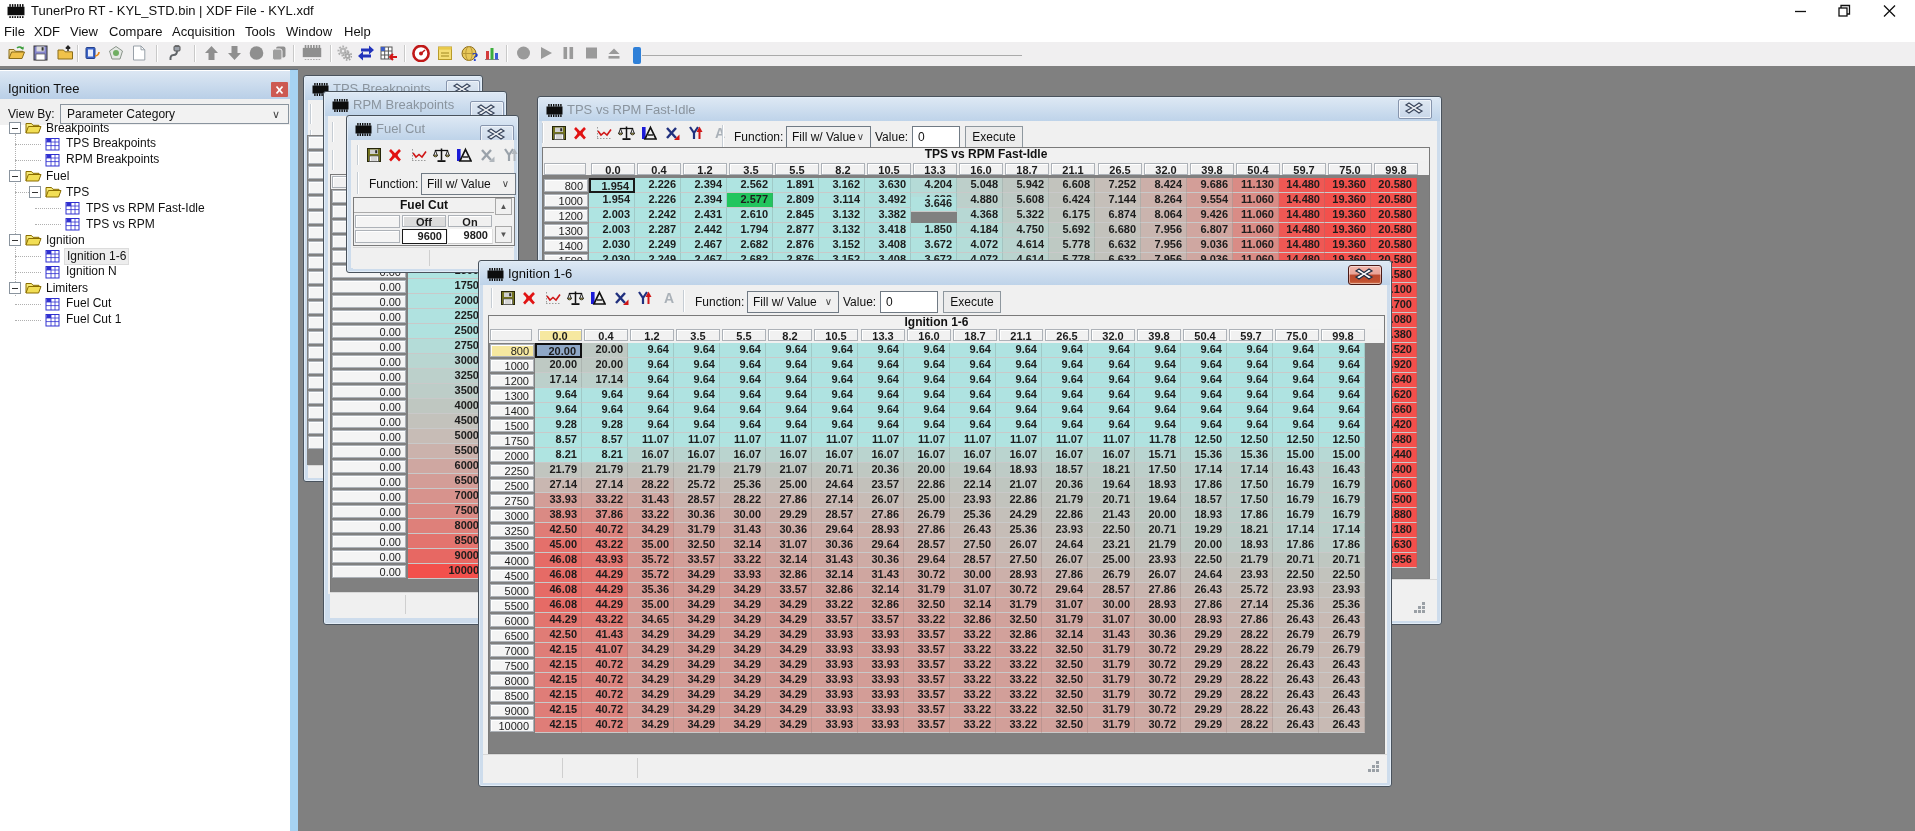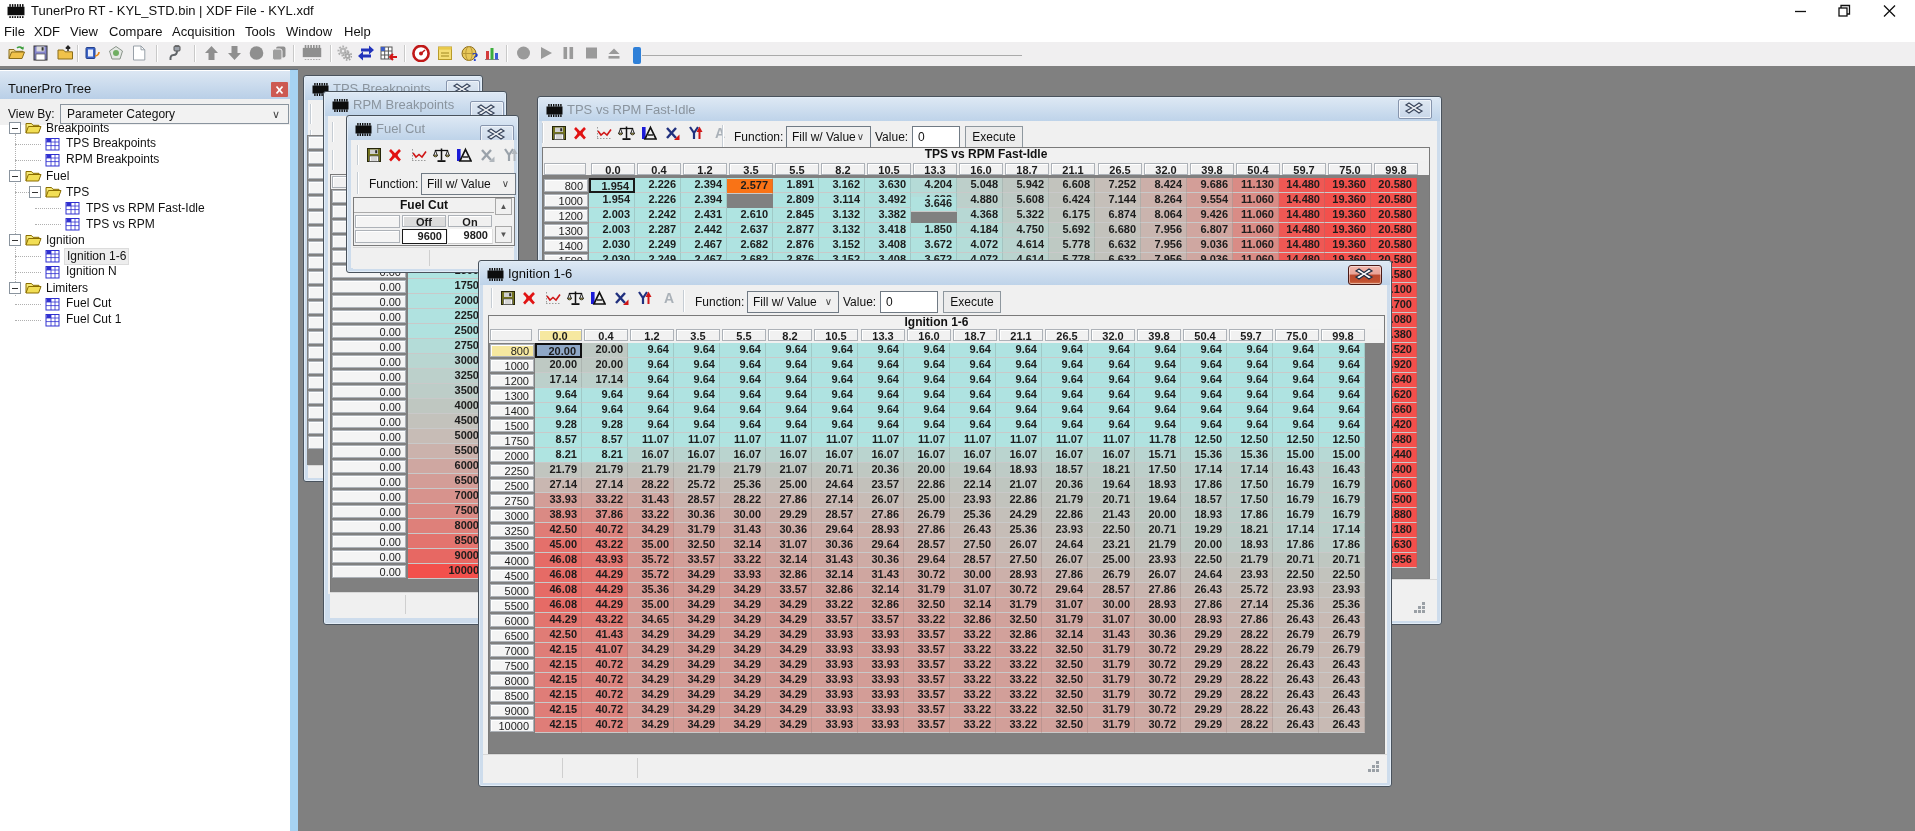--- a/index.html
+++ b/index.html
@@ -172,21 +172,21 @@
     <div class="ab" style="left:606px;top:3px"><svg width="16" height="16">
         <path d="M2.5 9 L8 3.5 L13.5 9 Z" fill="#9a9a9a"></path>
         <rect x="2.5" y="11" width="11" height="2.6" fill="#9a9a9a"></rect>
       </svg></div>
     <i style="left:642px;top:13px;width:380px;height:1px;background:#aaa"></i>
     <div class="ab" style="left:633px;top:5px;width:8px;height:17px;background:#2f80d8;border-radius:2px"></div>
   </div>
 <div class="ab" style="left:0;top:66px;width:1915px;height:765px;background:#808080">
     <div class="ab" style="left:0;top:3px;width:298px;height:762px;background:#fff;border-top:1px solid #5f6e7d">
       <div class="ab" style="left:0;top:1px;width:298px;height:28px;background:linear-gradient(#dce7f3,#b9cfe7)"></div>
-      <div class="ab" style="left:8px;top:11px;font:13px/16px 'Liberation Sans',sans-serif;color:#111">TunerPro Tree</div>
+      <div class="ab" style="left:8px;top:11px;font:13px/16px 'Liberation Sans',sans-serif;color:#111">Ignition Tree</div>
       <div class="ab" style="left:271px;top:12px;width:17px;height:15px;background:#cd5a52;border-radius:1px"><svg width="17" height="15">
           <path d="M5.5 4.5 L11.5 11.5 M11.5 4.5 L5.5 11.5" stroke="#fff" stroke-width="1.8"></path>
         </svg></div>
       <div class="ab" style="left:0;top:29px;width:298px;height:26px;background:#f0f0f0"></div>
       <div class="ab" style="left:8px;top:37px;font:12px/14px 'Liberation Sans',sans-serif;color:#111">View By:</div>
       <div class="ab" style="left:60px;top:34px;width:229px;height:20px;background:#f2f2f2;border:1px solid #8a949e;box-sizing:border-box;font:12px/18px 'Liberation Sans',sans-serif;padding-left:6px;color:#111">Parameter Category<span style="position:absolute;right:8px;top:0px;color:#444;font-size:11px">∨</span></div>
       <div class="ab" style="left:290px;top:0;width:8px;height:762px;background:#a6d2f1"></div>
       <i style="left:15px;top:64px;width:1px;height:162px;border-left:1px dotted #b0b0b0"></i>
       <div class="ab" style="left:9px;top:52px;width:12px;height:12px;background:#fff;border:1px solid #8a949e;box-sizing:border-box">
         <i style="left:2px;top:5px;width:6px;height:1px;background:#333"></i>
@@ -641,21 +641,21 @@
       <b class="c" style="left:603px;top:81px;width:46px;background:#ccafa9;">8.424</b>
       <b class="c" style="left:649px;top:81px;width:46px;background:#d39e98;">9.686</b>
       <b class="c" style="left:695px;top:81px;width:46px;background:#da8b85;">11.130</b>
       <b class="c" style="left:741px;top:81px;width:46px;background:#ef5854;">14.480</b>
       <b class="c" style="left:787px;top:81px;width:46px;background:#f3504c;">19.360</b>
       <b class="c" style="left:833px;top:81px;width:46px;background:#f3504c;">20.580</b>
       <b class="rh" style="left:6px;top:97px;width:44px">1000</b>
       <b class="c" style="left:51px;top:96px;width:46px;background:#afe4e2;">1.954</b>
       <b class="c" style="left:97px;top:96px;width:46px;background:#afe4e1;">2.226</b>
       <b class="c" style="left:143px;top:96px;width:46px;background:#afe4e1;">2.394</b>
-      <b class="c" style="left:189px;top:82px;width:46px;background:#f97316;">2.577</b>
+      <b class="c" style="left:189px;top:96px;width:46px;background:#22c55e;">2.577</b>
       <b class="c" style="left:235px;top:96px;width:46px;background:#afe3e1;">2.809</b>
       <b class="c" style="left:281px;top:96px;width:46px;background:#b0e3e0;">3.114</b>
       <b class="c" style="left:327px;top:96px;width:46px;background:#b0e2df;">3.492</b>
       <b class="c" style="left:373px;top:96px;width:46px;background:#b3ddda;">4.032</b>
       <b class="c" style="left:419px;top:96px;width:46px;background:#bcd0cb;">4.880</b>
       <b class="c" style="left:465px;top:96px;width:46px;background:#becac5;">5.608</b>
       <b class="c" style="left:511px;top:96px;width:46px;background:#c1c4be;">6.424</b>
       <b class="c" style="left:557px;top:96px;width:46px;background:#c5bfb9;">7.144</b>
       <b class="c" style="left:603px;top:96px;width:46px;background:#cbb1ab;">8.264</b>
       <b class="c" style="left:649px;top:96px;width:46px;background:#d2a09a;">9.554</b>
@@ -679,21 +679,21 @@
       <b class="c" style="left:603px;top:111px;width:46px;background:#cab4ae;">8.064</b>
       <b class="c" style="left:649px;top:111px;width:46px;background:#d1a19b;">9.426</b>
       <b class="c" style="left:695px;top:111px;width:46px;background:#d98c86;">11.060</b>
       <b class="c" style="left:741px;top:111px;width:46px;background:#ef5854;">14.480</b>
       <b class="c" style="left:787px;top:111px;width:46px;background:#f3504c;">19.360</b>
       <b class="c" style="left:833px;top:111px;width:46px;background:#f3504c;">20.580</b>
       <b class="rh" style="left:6px;top:127px;width:44px">1300</b>
       <b class="c" style="left:51px;top:126px;width:46px;background:#afe4e2;">2.003</b>
       <b class="c" style="left:97px;top:126px;width:46px;background:#afe4e1;">2.287</b>
       <b class="c" style="left:143px;top:126px;width:46px;background:#afe4e1;">2.442</b>
-      <b class="c" style="left:189px;top:126px;width:46px;background:#afe3e1;">2.637</b>
+      <b class="c" style="left:189px;top:126px;width:46px;background:#afe3e1;">1.794</b>
       <b class="c" style="left:235px;top:126px;width:46px;background:#b0e3e0;">2.877</b>
       <b class="c" style="left:281px;top:126px;width:46px;background:#b0e3e0;">3.132</b>
       <b class="c" style="left:327px;top:126px;width:46px;background:#b0e2e0;">3.418</b>
       <b class="c" style="left:373px;top:126px;width:46px;background:#b0e2df;">1.850</b>
       <b class="c" style="left:419px;top:126px;width:46px;background:#b5dbd7;">4.184</b>
       <b class="c" style="left:465px;top:126px;width:46px;background:#bbd2cd;">4.750</b>
       <b class="c" style="left:511px;top:126px;width:46px;background:#becac4;">5.692</b>
       <b class="c" style="left:557px;top:126px;width:46px;background:#c3c2bc;">6.680</b>
       <b class="c" style="left:603px;top:126px;width:46px;background:#c9b6b0;">7.956</b>
       <b class="c" style="left:649px;top:126px;width:46px;background:#d0a6a0;">6.807</b>

